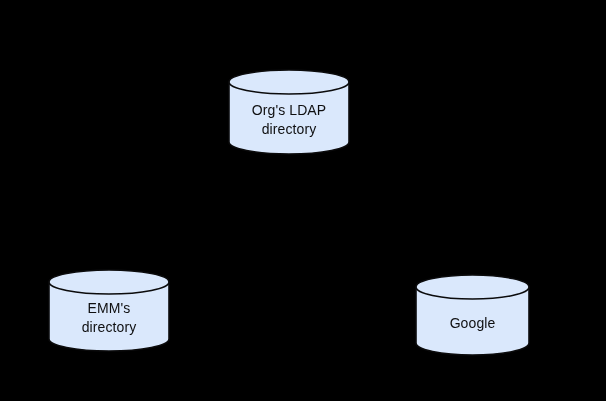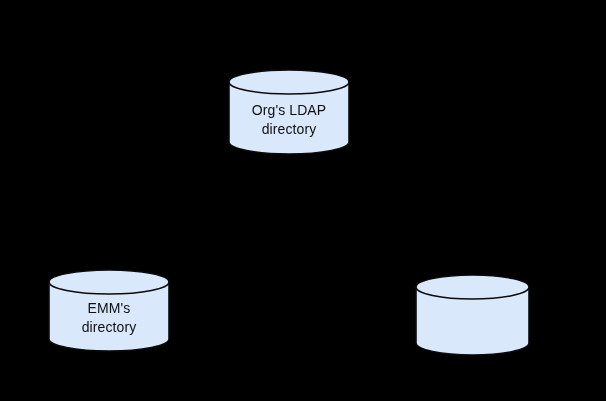--- a/index.html
+++ b/index.html
@@ -64,15 +64,16 @@
     </svg>
     <div class="cyl-label" style="top:30px;">EMM's
 directory</div>
   </div>
 
   <div class="cylinder" style="left:415px; top:274px; width:115px; height:82px;">
     <svg width="115" height="82" viewBox="0 0 115 82">
       <path d="M1,13 L1,69 A56.5,12 0 0 0 114,69 L114,13 Z" fill="#dae8fc" stroke="#0b0b0c" stroke-width="1.6"></path>
       <ellipse cx="57.5" cy="13" rx="56.5" ry="12" fill="#dae8fc" stroke="#0b0b0c" stroke-width="1.6"></ellipse>
     </svg>
+    <div class="cyl-label" style="top:40px;">Google</div>
   </div>
 
 </div>
 
 </body></html>

